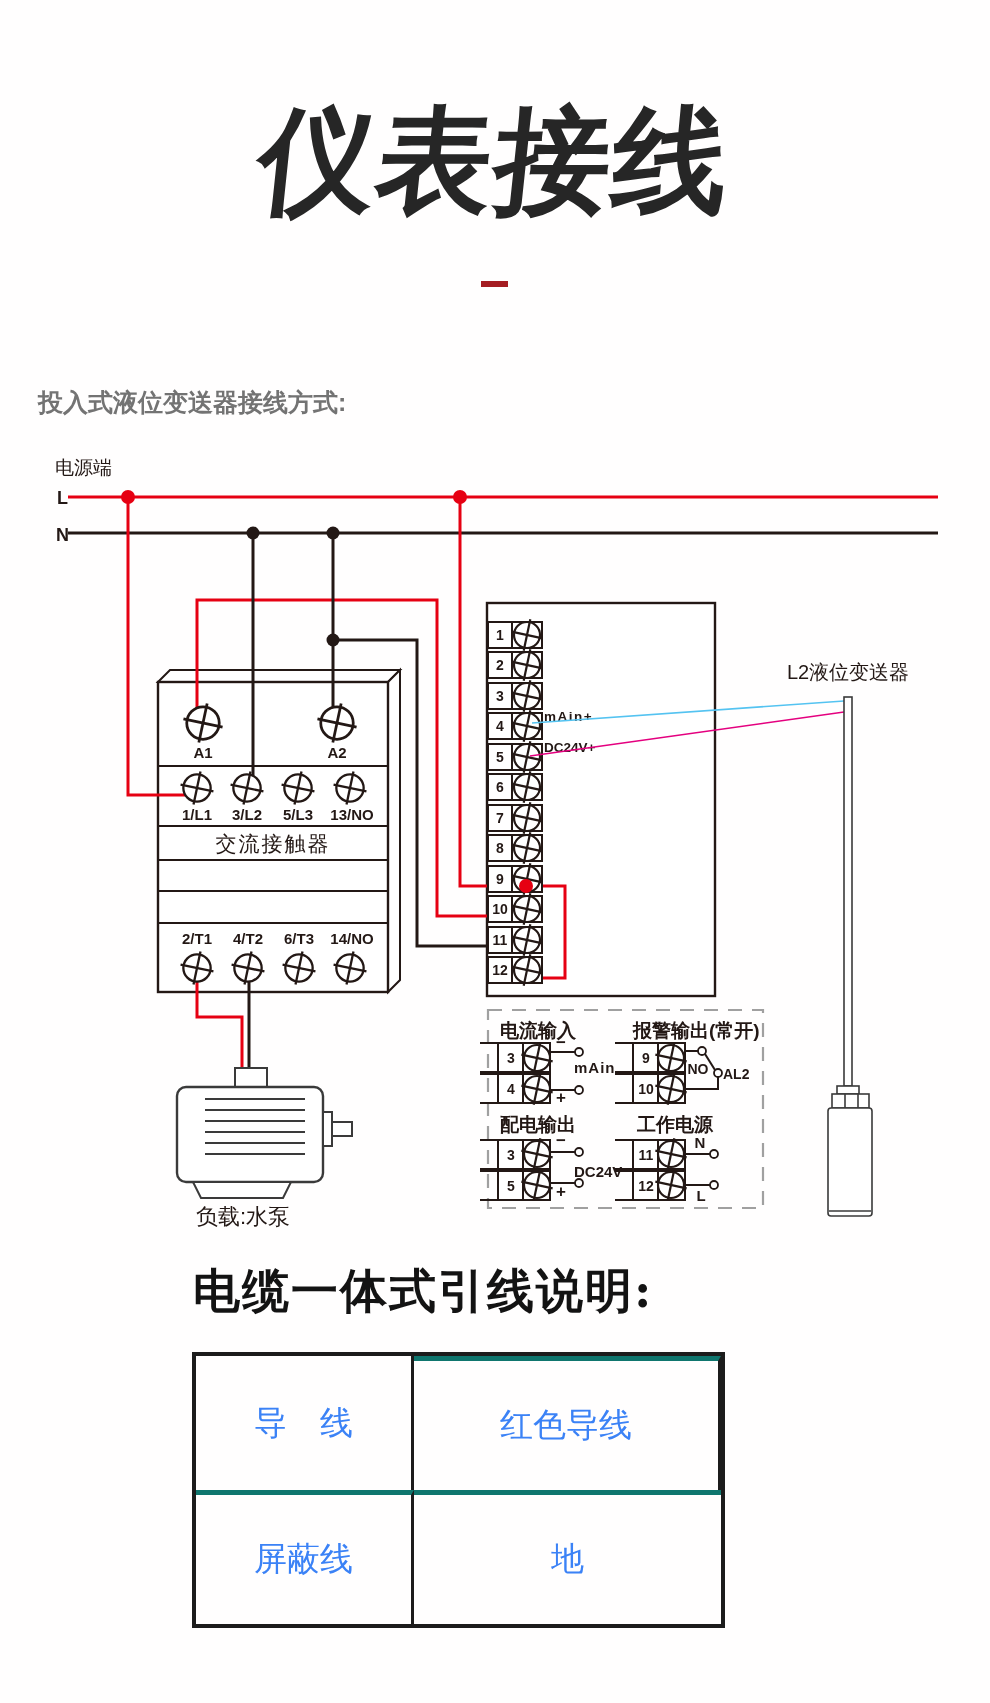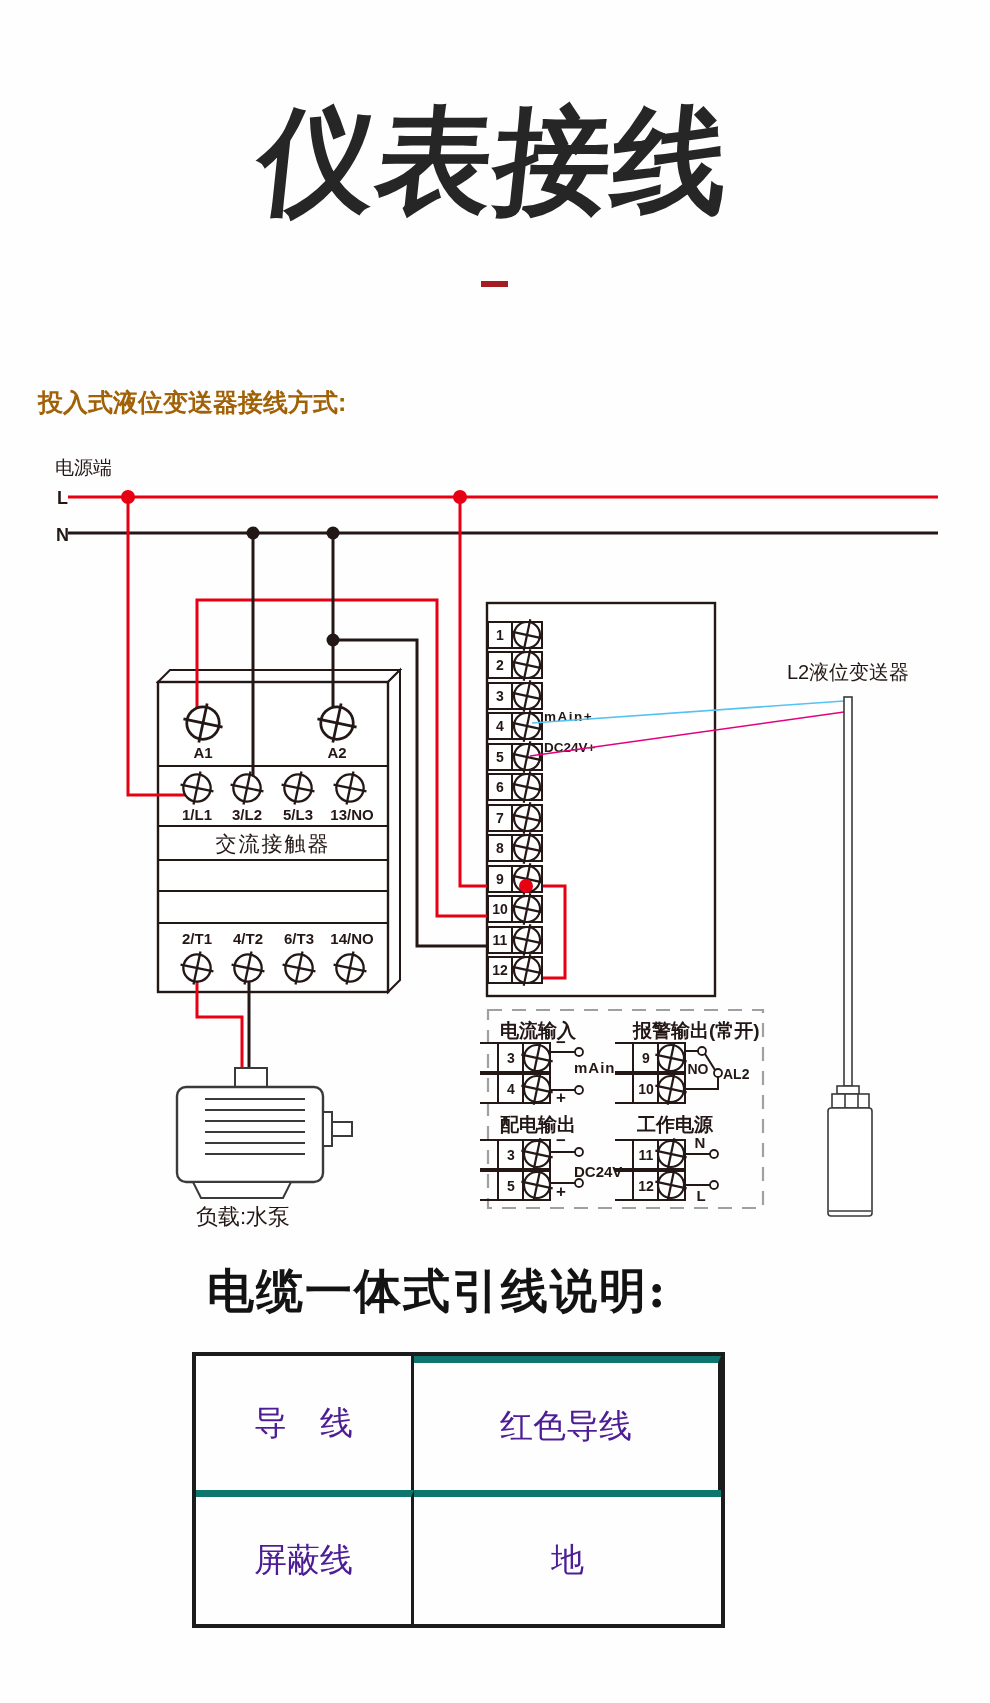--- a/index.html
+++ b/index.html
@@ -2,32 +2,32 @@
 <html><head>
 <meta charset="utf-8">
 <style>
   html,body{margin:0;padding:0;background:#ffffff;}
   .page{position:relative;width:990px;height:1703px;background:#fffefe;overflow:hidden;
         font-family:"Liberation Sans",sans-serif;color:#231815;}
   .main-title{position:absolute;top:103px;left:0;width:990px;text-align:center;
         font-size:116px;font-weight:900;color:#262626;letter-spacing:2px;
         transform:skewX(-6deg);line-height:1;white-space:nowrap;}
   .title-dash{position:absolute;top:281px;left:481px;width:27px;height:6px;background:#a51d22;}
-  .subtitle{position:absolute;top:386px;left:38px;font-size:25px;font-weight:700;color:#a16207;}
+  .subtitle{position:absolute;top:386px;left:38px;font-size:25px;font-weight:700;color:#737373;}
   .diagram-svg{position:absolute;top:440px;left:0;}
-  .cable-title{position:absolute;top:1260px;left:207px;width:600px;
+  .cable-title{position:absolute;top:1260px;left:193px;width:600px;
         font-family:"DejaVu Serif","Liberation Serif",serif;font-size:47px;font-weight:600;
         letter-spacing:2px;color:#131313;white-space:nowrap;}
   .cable-table{position:absolute;top:1352px;left:192px;width:533px;height:276px;
         box-sizing:border-box;border:4px solid #1c1c1c;display:grid;
         grid-template-columns:218px 1fr;grid-auto-rows:1fr;
-        font-family:"DejaVu Serif","Liberation Serif",serif;font-size:33px;color:#4c1d95;}
+        font-family:"DejaVu Serif","Liberation Serif",serif;font-size:33px;color:#3b82f6;}
   .cable-table .cell{display:flex;align-items:center;justify-content:center;}
   .cable-table .c1{border-right:3px solid #1c1c1c;}
-  .cable-table .rdiv{border-top:7px solid #0f766e;}
+  .cable-table .rdiv{border-top:5px solid #0f766e;}
   
   text{font-family:"Liberation Sans",sans-serif;fill:#231815;}
   .tnum{font-size:14px;font-weight:700;text-anchor:middle;}
   .tlbl{font-size:15px;font-weight:600;text-anchor:middle;}
   .sec-title{font-size:19px;font-weight:600;}
   .sign{font-size:17px;font-weight:700;text-anchor:middle;}
 </style>
 </head>
 <body>
 

